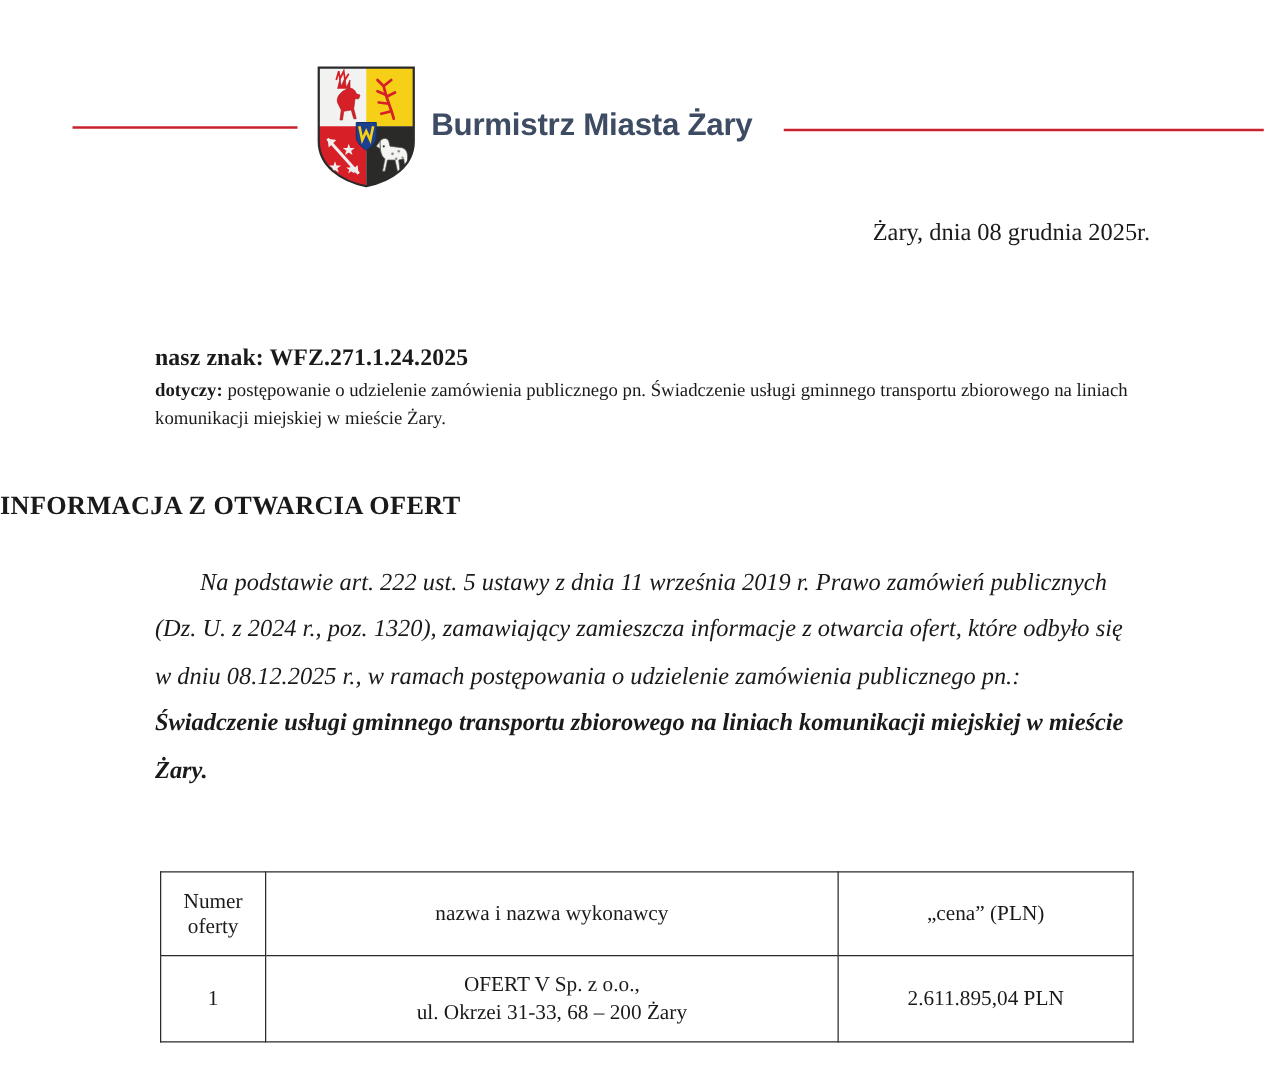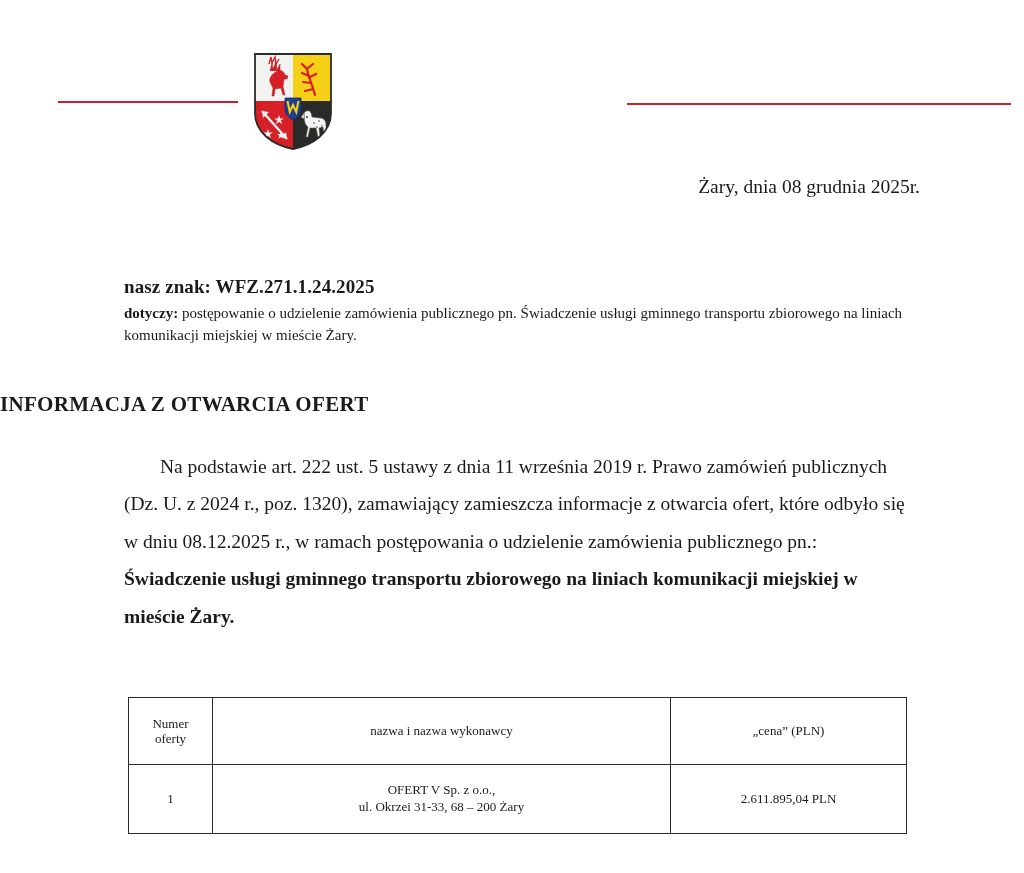--- a/index.html
+++ b/index.html
@@ -95,32 +95,33 @@
 
   #legal-par {
     position: absolute;
     left: 124px;
     top: 448px;
     width: 790px;
     font-size: 19.5px;
     line-height: 1.92;
     text-indent: 36px;
     text-align: left;
+    font-style: italic;
   }
   #legal-par .strong { font-weight: bold; }
 
   
   #offers-table {
     position: absolute;
     left: 128px;
     top: 697px;
     width: 778px;
     border-collapse: collapse;
     table-layout: fixed;
-    font-size: 13px;
+    font-size: 17px;
   }
   #offers-table col.c1 { width: 84px; }
   #offers-table col.c2 { width: 458px; }
   #offers-table col.c3 { width: 236px; }
 
   #offers-table td,
   #offers-table th {
     border: 1.6px solid #2b2b2b;
     text-align: center;
     vertical-align: middle;
@@ -190,20 +191,21 @@
           <circle cx="71" cy="75" r="0.9"></circle>
       </g>
     </g>
 
     <path d="M34,47 H50 V58 C50,64 44,68 42,69 C40,68 34,64 34,58 Z" fill="#1d3f8f" stroke="#15306e" stroke-width="0.8"></path>
     <path d="M36.5,50 l2.3,11 3.2,-7 3.2,7 2.3,-11" fill="none" stroke="#f5d017" stroke-width="2.1" stroke-linejoin="miter"></path>
 
     <path d="M4,3 H80 V62 C80,82 62,94 42,98 C22,94 4,82 4,62 Z" fill="none" stroke="#2b2b2b" stroke-width="1.8"></path>
   </svg>
 
+  <div id="office-title">Burmistrz Miasta Żary</div>
 </div>
 
 <div id="place-date">Żary, dnia 08 grudnia 2025r.</div>
 
 <div id="ref-line">nasz znak: WFZ.271.1.24.2025</div>
 
 <div id="subject-block">
   <span class="lbl">dotyczy:</span><span> postępowanie o udzielenie zamówienia publicznego pn. Świadczenie usługi gminnego transportu zbiorowego na liniach komunikacji miejskiej w mieście Żary.</span>
 </div>
 

